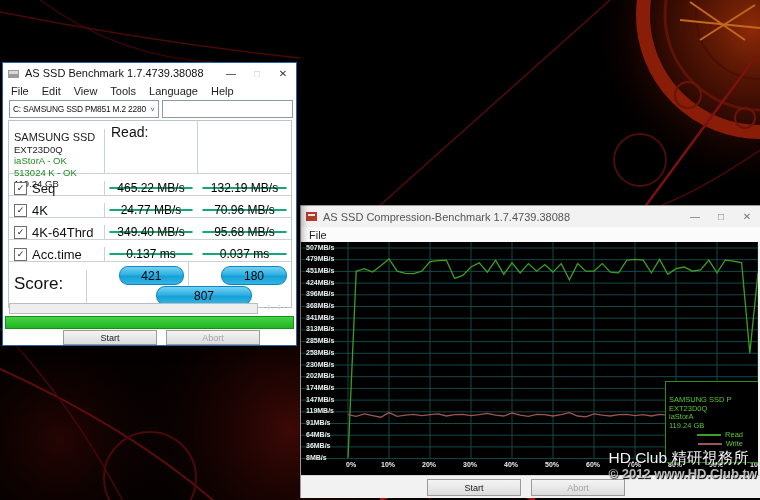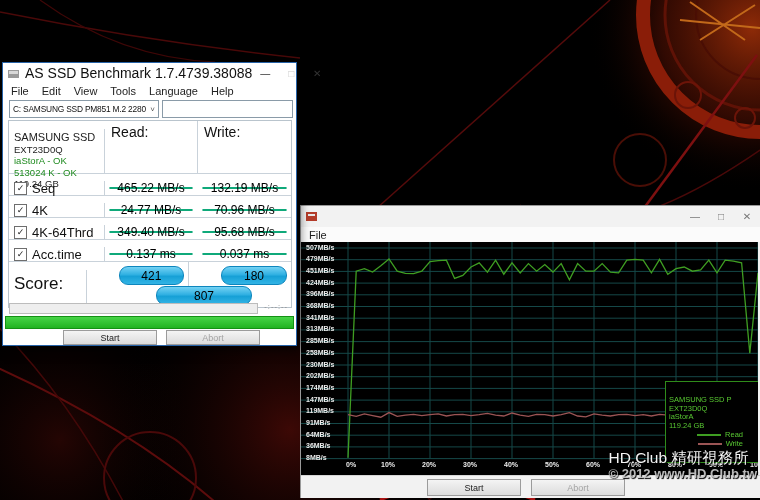--- a/index.html
+++ b/index.html
@@ -2,21 +2,21 @@
 <html><head>
 <meta charset="utf-8">
 <style>
   html,body{margin:0;padding:0;background:#222;}
   #screen{position:relative;width:760px;height:500px;background:#000;overflow:hidden;
           font-family:"Liberation Sans",sans-serif;-webkit-font-smoothing:antialiased;}
   #bg-art{position:absolute;inset:0;}
   
   .win{position:absolute;background:#fff;}
   .titlebar{display:flex;align-items:center;height:20px;background:#fff;padding-left:5px;}
-  .title-text{font-size:14px;color:#111;margin-left:5px;white-space:nowrap;}
+  .title-text{font-size:11px;color:#111;margin-left:5px;white-space:nowrap;}
   .win-controls{margin-left:auto;display:flex;height:100%;}
   .win-btn{width:26px;height:100%;display:flex;align-items:center;justify-content:center;
            font-size:10px;color:#333;}
   
   #win1{left:2px;top:62px;width:293px;height:282px;border:1px solid #2763a8;
         box-shadow:2px 3px 10px rgba(0,0,0,.65);z-index:5;}
   #win1 .menubar{display:flex;gap:13px;height:16px;align-items:center;padding-left:8px;
                  font-size:11px;color:#222;}
   .combo-row{position:absolute;left:0;top:37px;width:100%;height:18px;}
   .combo{position:absolute;left:6px;top:0;width:148px;height:16px;border:1px solid #8a9ba8;
@@ -126,20 +126,21 @@
   <path d="M40 0 Q 120 58 215 62" stroke="#3f0707" stroke-width="1.2" fill="none"></path>
   <path d="M300 345 Q 360 420 430 500" stroke="#3f0707" stroke-width="1.5" fill="none"></path>
 </svg>
 
 <div class="win" id="win2">
   <div class="titlebar">
     <svg class="appicon" viewBox="0 0 12 11">
       <rect x="0" y="1" width="11" height="9" fill="#b43c2a"></rect>
           <rect x="2" y="3" width="7" height="2" fill="#e8e8e8"></rect>
     </svg>
+    <span class="title-text">AS SSD Compression-Benchmark 1.7.4739.38088</span>
     <div class="win-controls">
       <div class="win-btn">—</div>
       <div class="win-btn">□</div>
       <div class="win-btn">✕</div>
     </div>
   </div>
   <div class="menubar">
     <span>File</span>
   </div>
 
@@ -266,21 +267,20 @@
   <div class="bench-table">
     <div class="t-row t-head">
       <div class="c1 drive-info">
         <div class="di-model">SAMSUNG SSD</div>
         <div class="di-fw">EXT23D0Q</div>
         <div class="di-green">iaStorA - OK</div>
         <div class="di-green">513024 K - OK</div>
         <div class="di-cap">119.24 GB</div>
       </div>
       <div class="c2 col-head">Read:</div>
-      <div class="c3 col-head">Write:</div>
     </div>
 
     <div class="t-row t-bench">
       <div class="c1 row-label">
             <span class="cbx">✓</span>
         <span>Seq</span>
           </div>
       <div class="c2">
             <div class="pill pill-teal">465.22 MB/s</div>
           </div>

